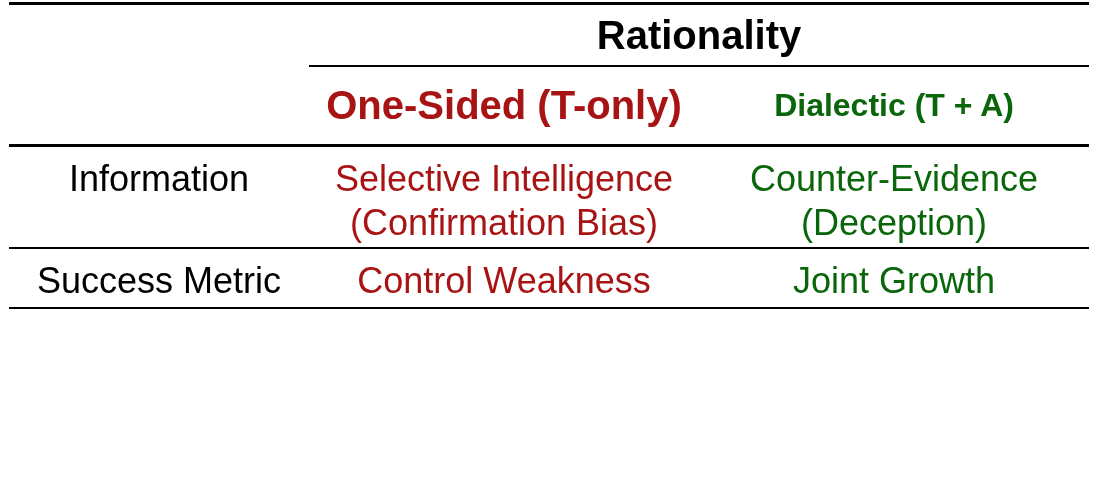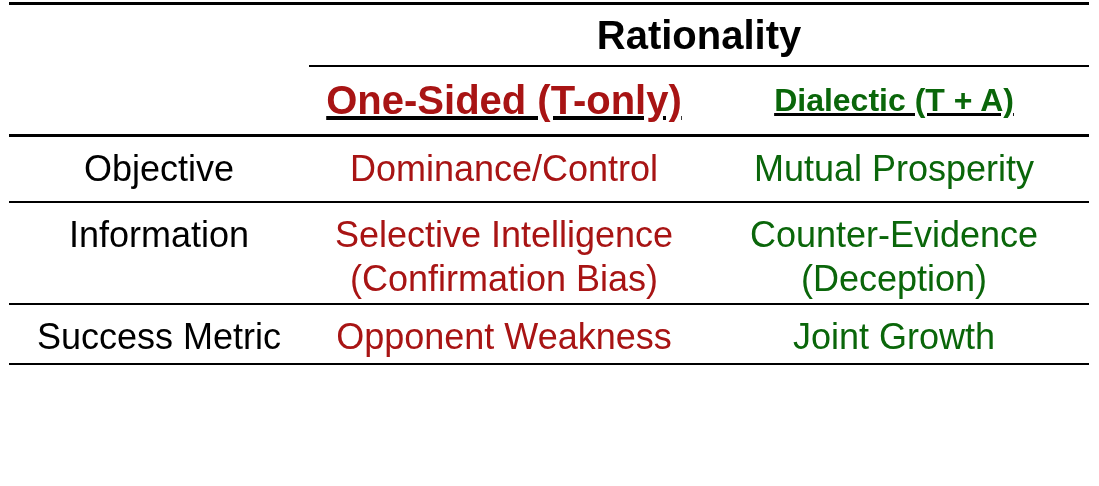--- a/index.html
+++ b/index.html
@@ -28,21 +28,21 @@
   col.c3 { width: 390px; }
 
   
   tr.r-group td { border-top: 3px solid var(--rule, #000); }
   td.group-header { border-bottom: 2px solid var(--rule, #000); }
   tr.r-cols td { border-bottom: 3px solid var(--rule, #000); }
   tbody td { border-bottom: 2px solid var(--rule, #000); }
 
   
   tr.r-group { height: 62px; }
-  tr.r-cols  { height: 70px; text-decoration: underline; }
+  tr.r-cols  { height: 80px; }
   tr.r-objective { height: 66px; }
   tr.r-information { height: 102px; margin-top: 30px; }
   tr.r-success { height: 60px; }
   tr.r-mechanism { height: 102px; }
 
   thead td { vertical-align: middle; }
   tbody td {
     vertical-align: top;
     padding-top: 10px;
   }
@@ -79,32 +79,27 @@
         <td></td>
         <td colspan="2" class="group-header">Rationality</td>
       </tr>
       <tr class="r-cols">
         <td></td>
         <td class="col-header cell-one-sided">One-Sided (T-only)</td>
         <td class="col-header cell-dialectic">Dialectic (T + A)</td>
       </tr>
     </thead>
     <tbody>
-      <tr class="r-objective">
-        <td class="row-label">Objective</td>
-        <td class="cell-one-sided">Dominance/Control</td>
-        <td class="cell-dialectic">Mutual Prosperity</td>
-      </tr>
       <tr class="r-information">
         <td class="row-label">Information</td>
         <td class="cell-one-sided">Selective Intelligence
 (Confirmation Bias)</td>
         <td class="cell-dialectic">Counter-Evidence
 (Deception)</td>
       </tr>
       <tr class="r-success">
         <td class="row-label">Success Metric</td>
-        <td class="cell-one-sided">Opponent Weakness</td>
+        <td class="cell-one-sided">Control Weakness</td>
         <td class="cell-dialectic">Joint Growth</td>
       </tr>
     </tbody>
   </table>
 </div>
 
 </body></html>

